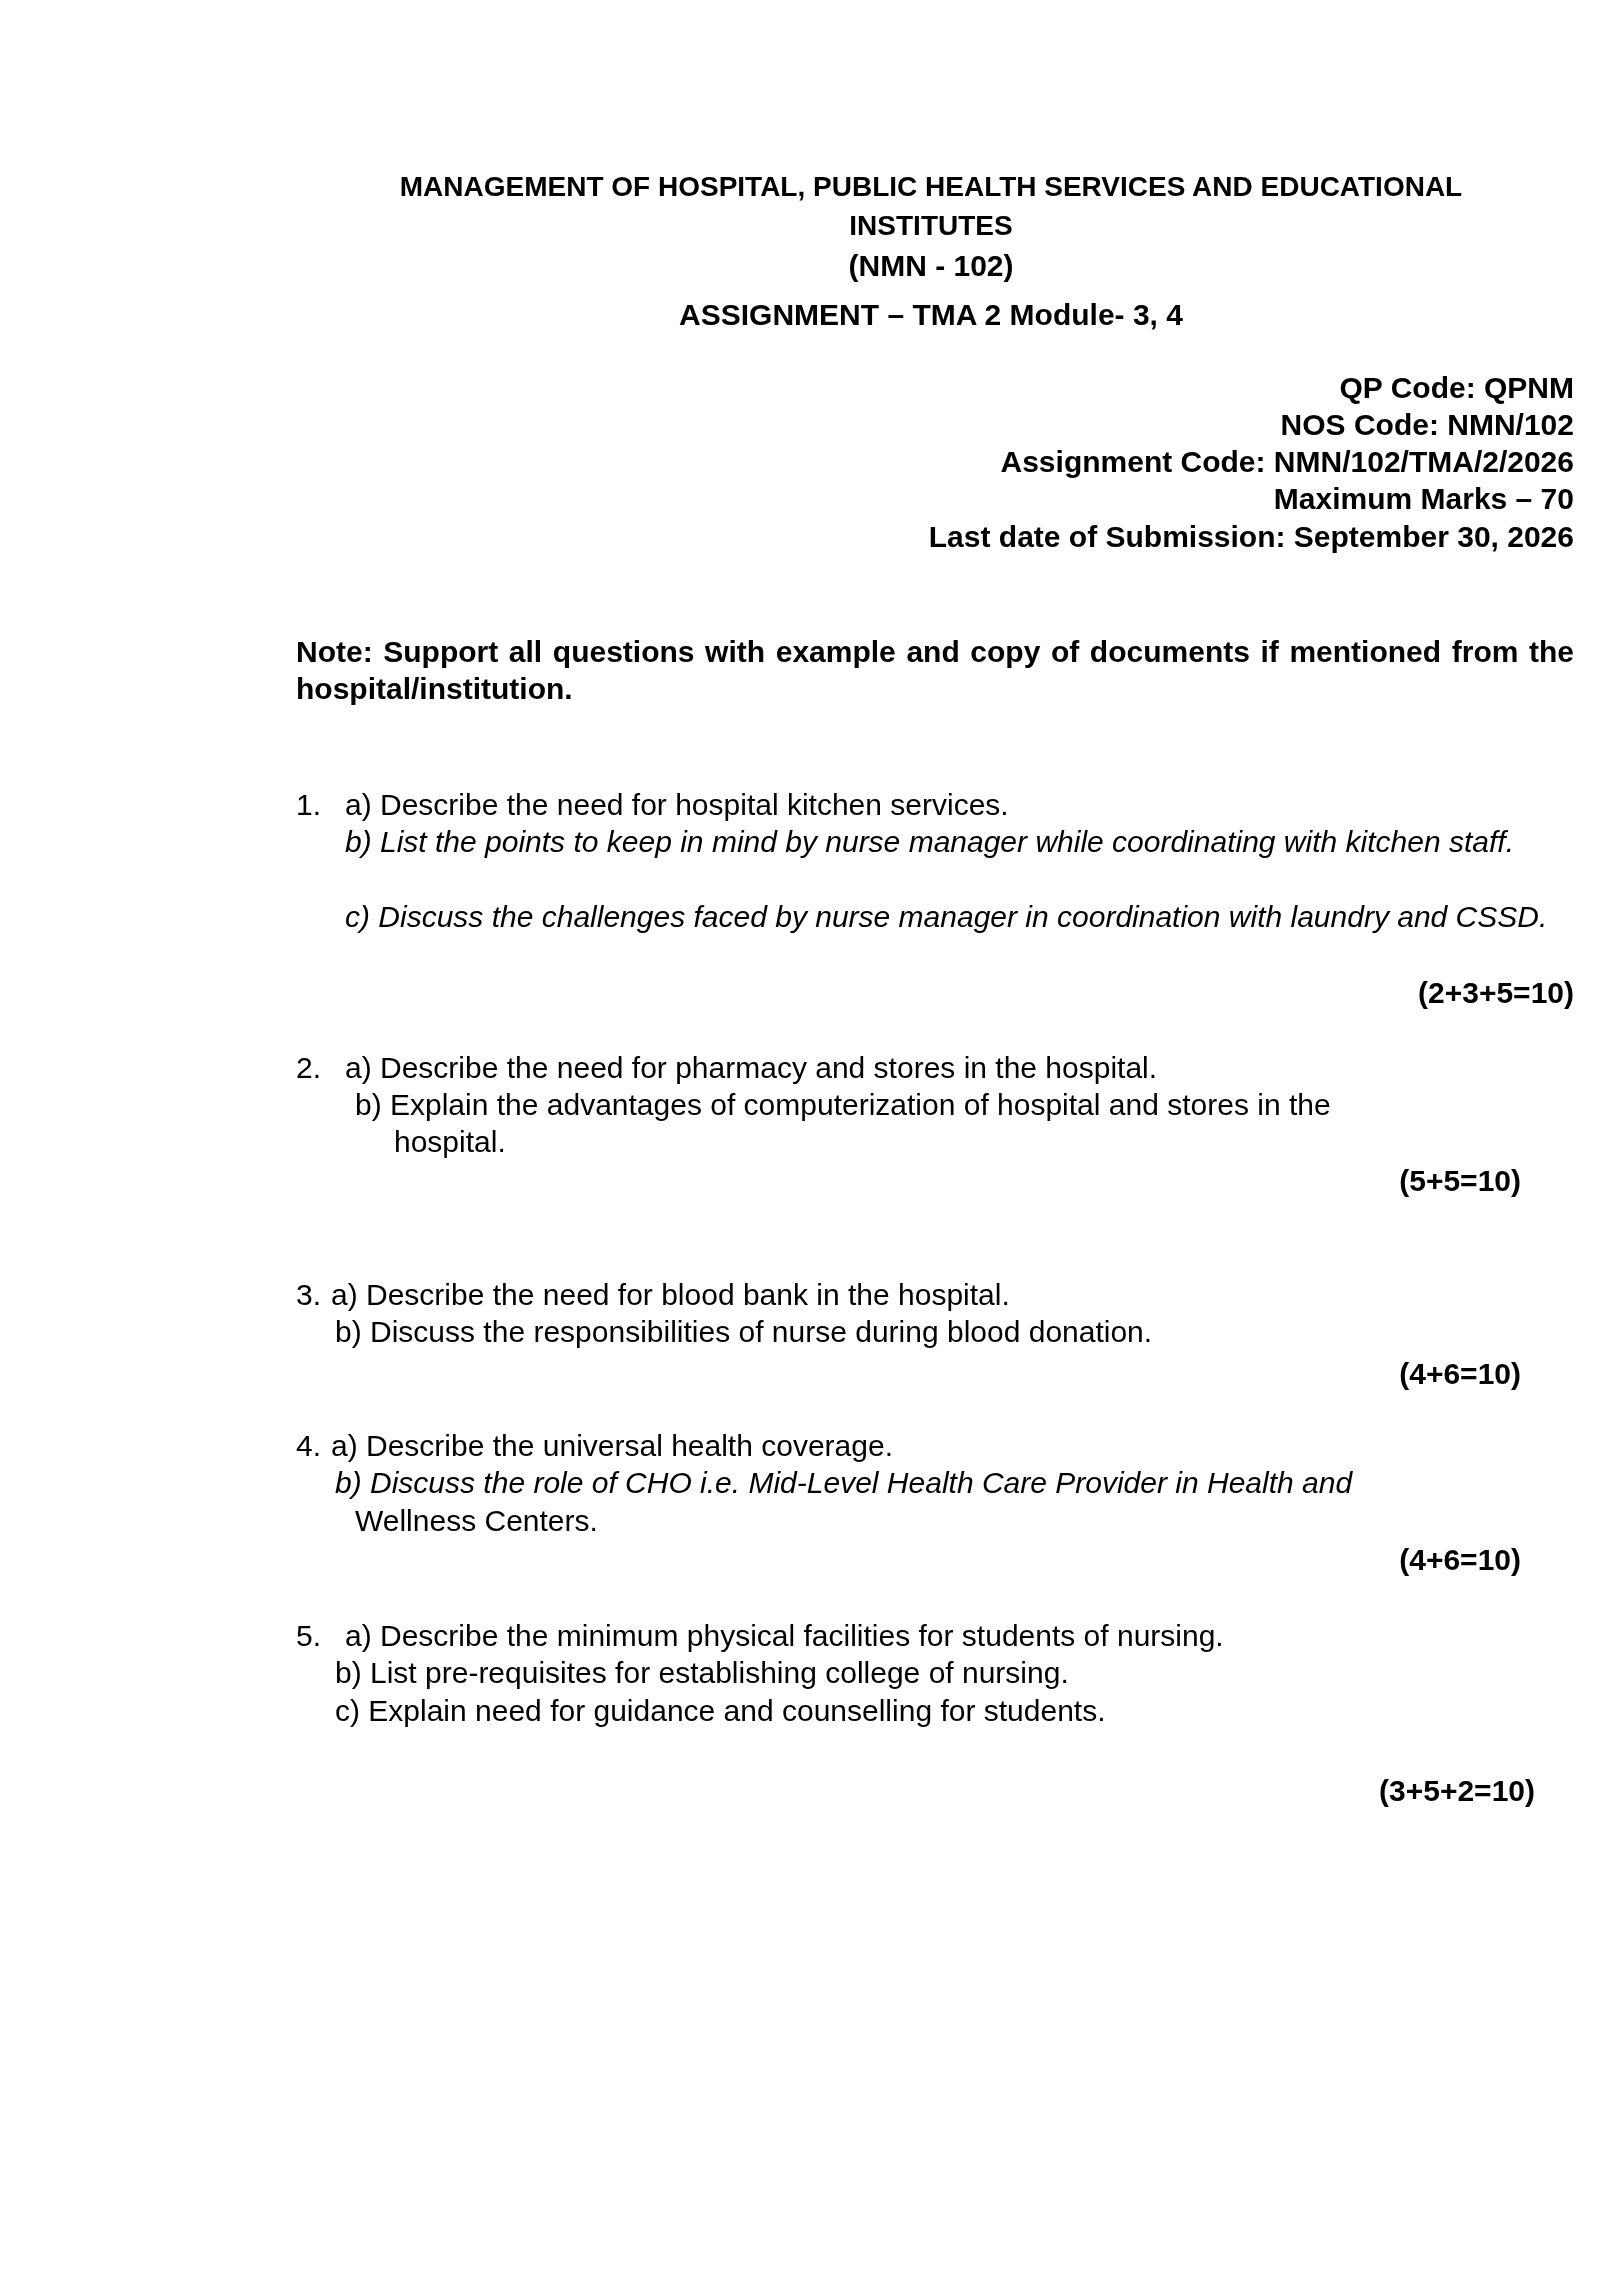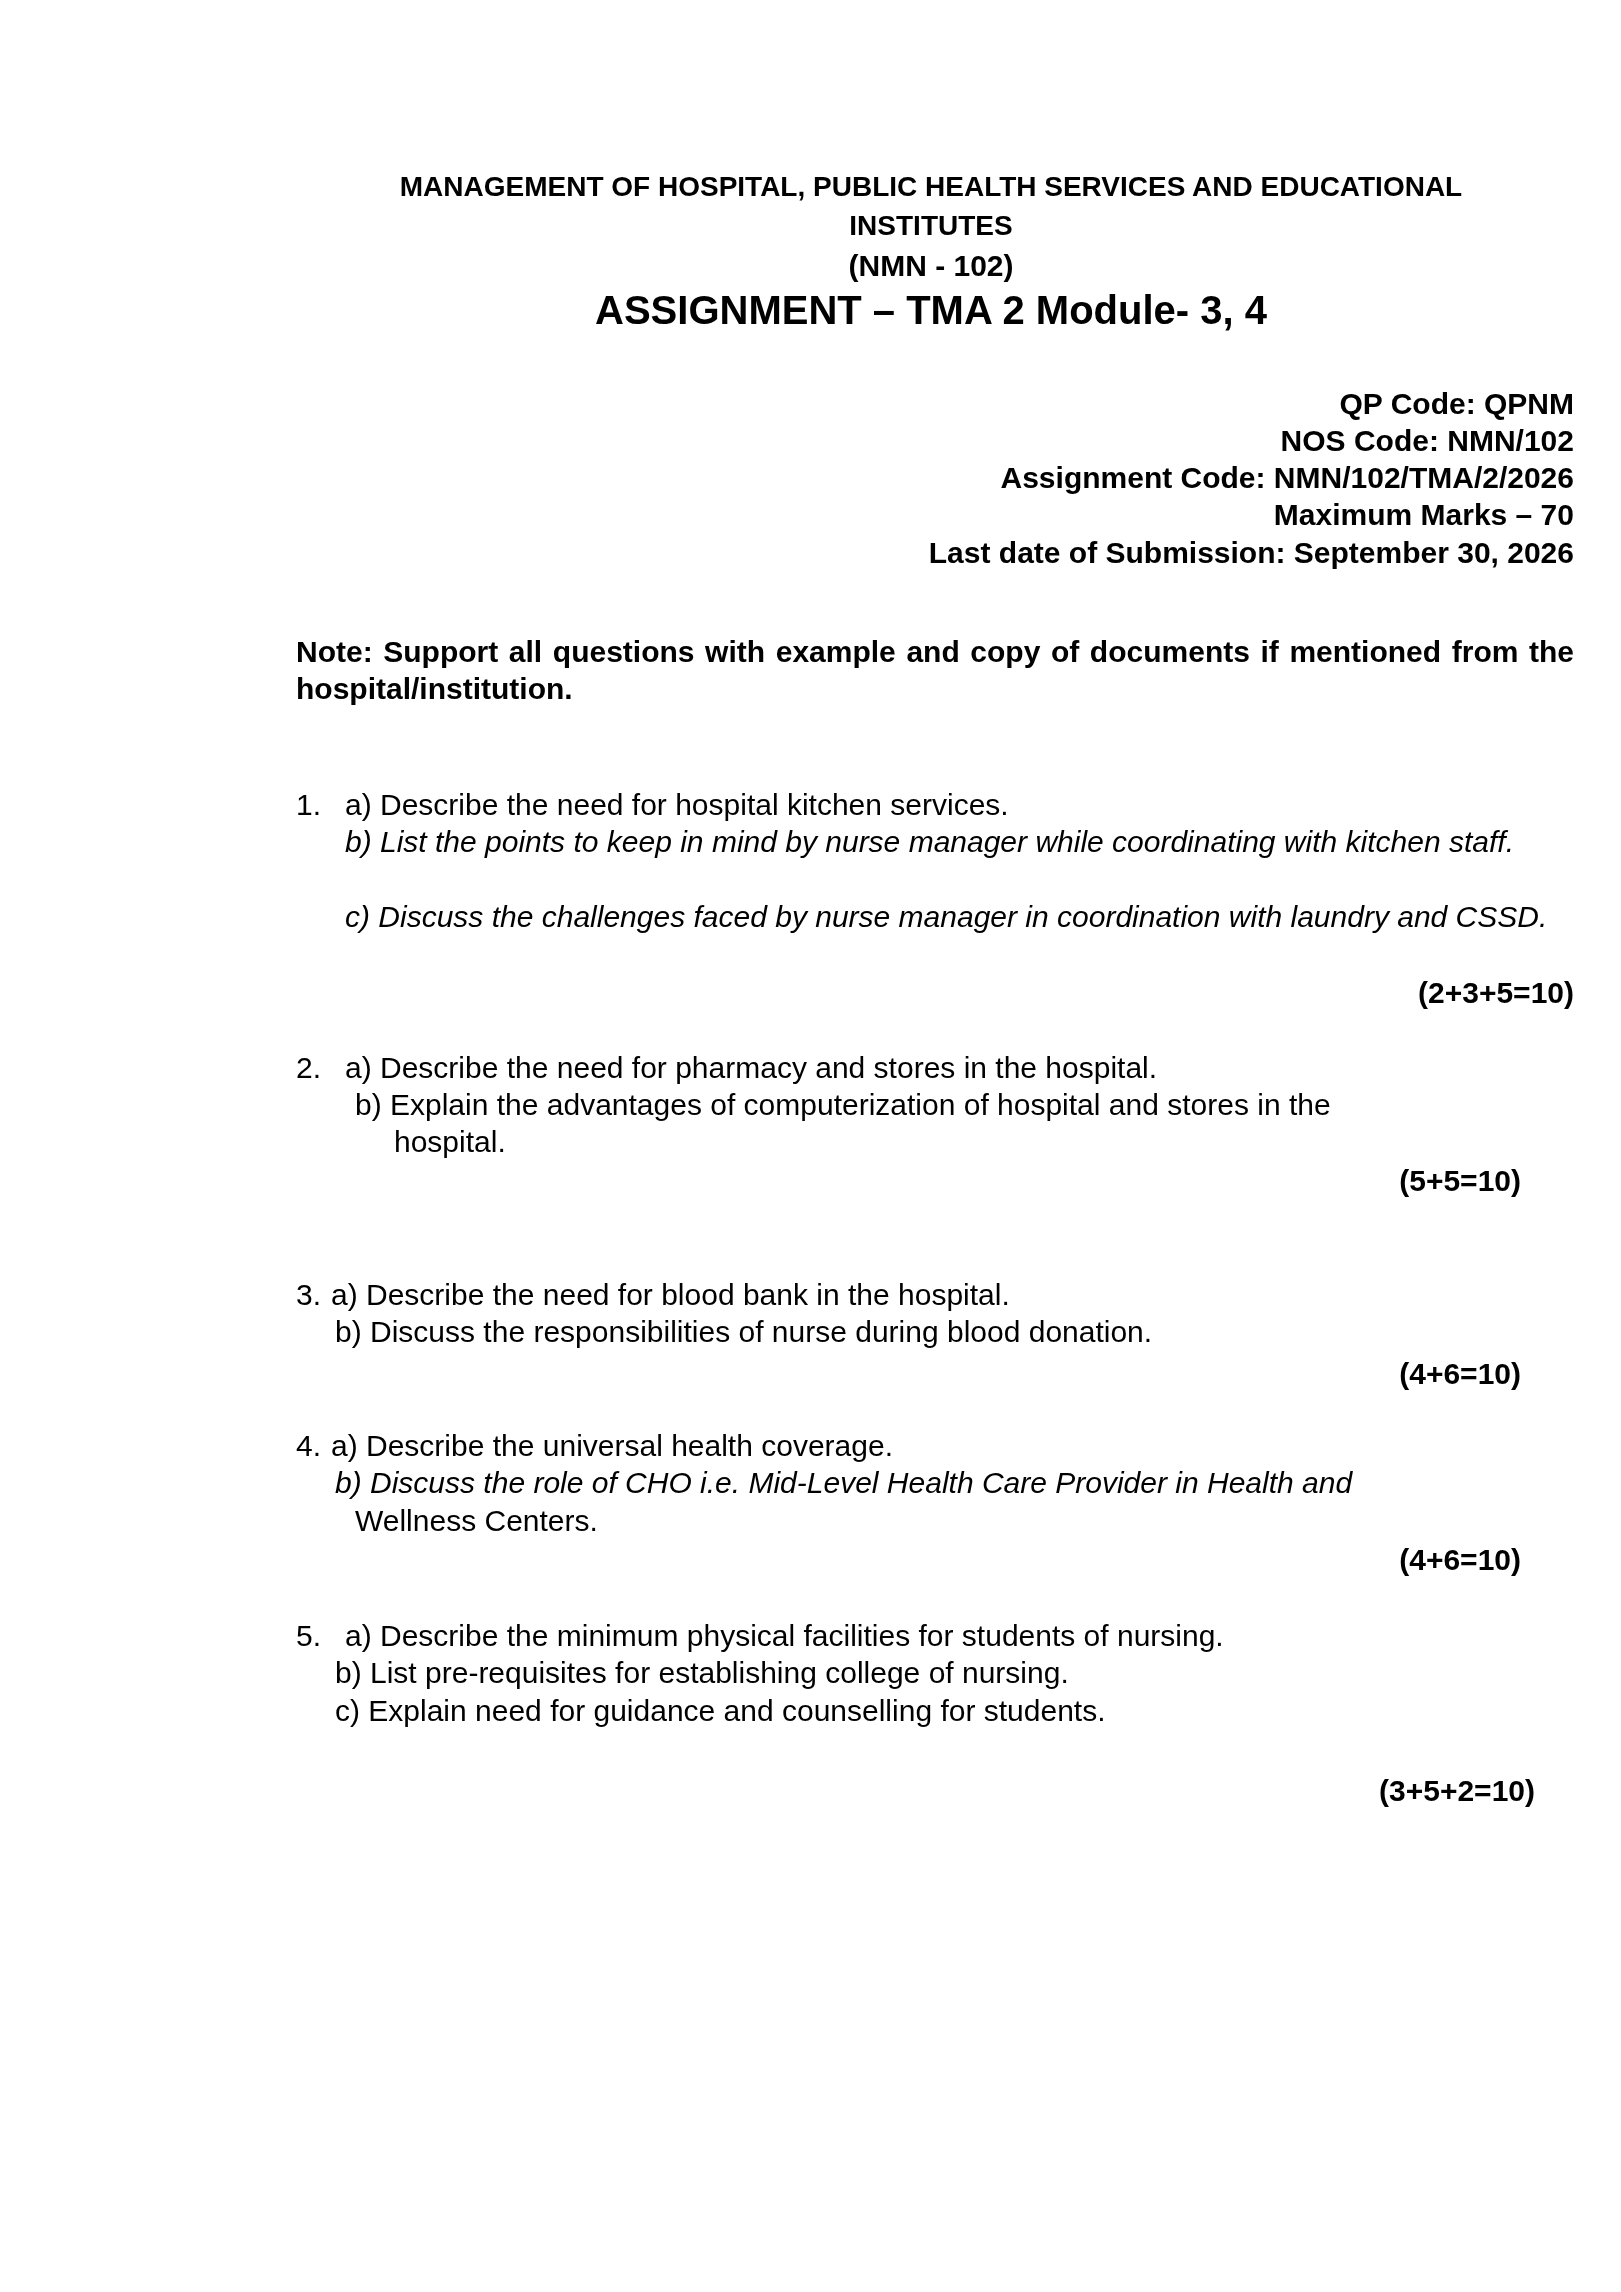--- a/index.html
+++ b/index.html
@@ -7,25 +7,25 @@
       width: 1621px; height: 2293px; position: relative; overflow: hidden;
       font-family: "Liberation Sans", sans-serif; color: #000;
     }
     .title-line {
       position: absolute; left: 294px; width: 1274px; text-align: center;
       font-weight: bold; white-space: nowrap;
     }
     #t1 { top: 171px; font-size: 28px; }
     #t2 { top: 210px; font-size: 28px; }
     #t3 { top: 249px; font-size: 30px; }
-    #t4 { top: 288px; font-size: 40px; }
+    #t4 { top: 298px; font-size: 30px; }
 
     .meta {
       position: absolute; right: 47px; text-align: right; font-weight: bold;
-      font-size: 30px; white-space: nowrap; line-height: 37px; margin-top: 16px;
+      font-size: 30px; white-space: nowrap; line-height: 37px;
     }
     .note {
       position: absolute; left: 296px; width: 1278px; top: 633px;
       font-weight: bold; font-size: 30px; line-height: 37px; text-align: justify;
       text-align-last: left;
     }
     .qtext {
       position: absolute; font-size: 30px; line-height: 37px; white-space: nowrap;
     }
     .justify {

